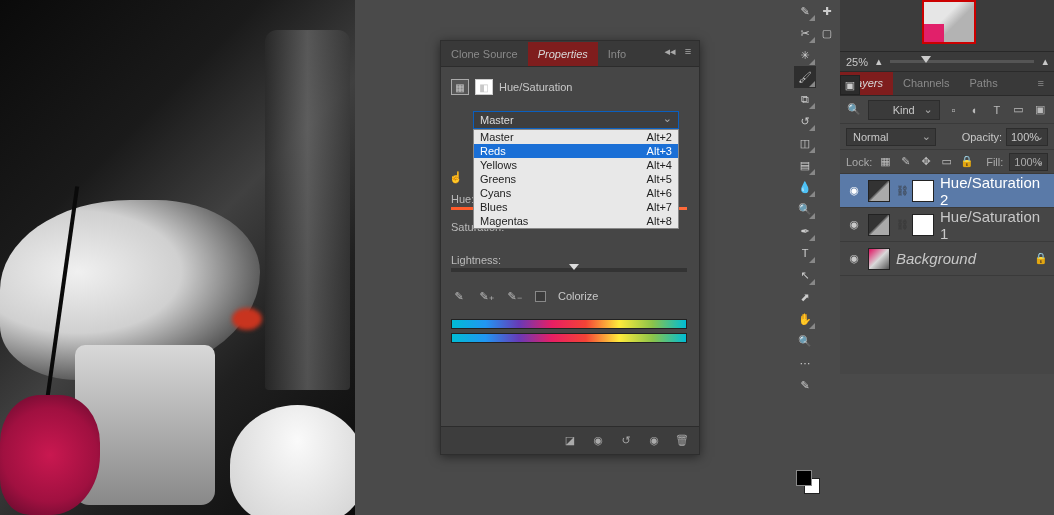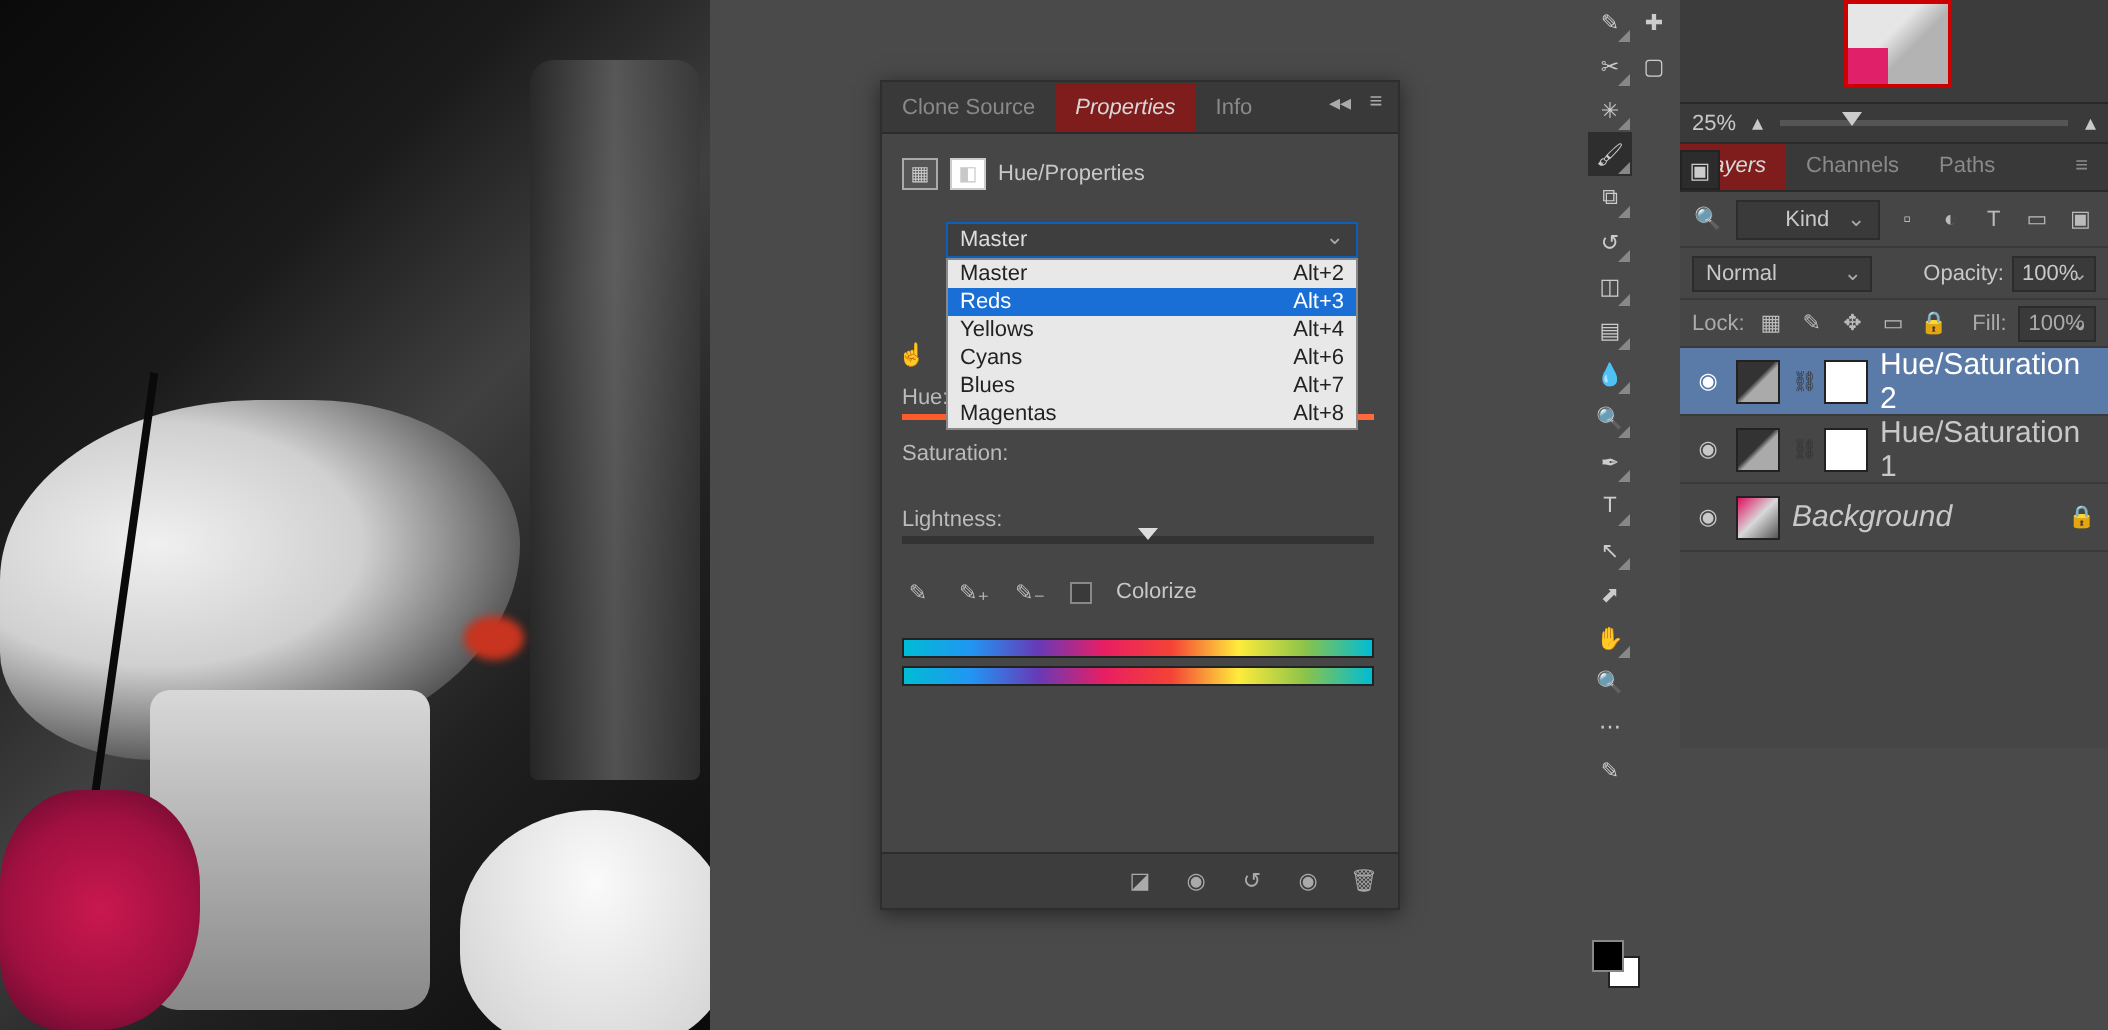--- a/index.html
+++ b/index.html
@@ -109,39 +109,43 @@
     <div class="ptab">Info</div>
     <div class="panel-header-icons">
       <span>◂◂</span>
       <span>≡</span>
     </div>
   </div>
   <div class="panel-body">
     <div class="hsrow">
       <span class="ico-box">▦</span>
       <span class="ico-box" style="background:#fff;border-color:#ccc">◧</span>
-      <span>Hue/Properties</span>
+      <span>Hue/Saturation</span>
     </div>
     <span class="finger-ico">☝</span>
     <div class="drop-container">
       <div class="range-drop">
         <span>Master</span>
       </div>
       <div class="dropdown-menu" id="rangeMenu">
           <div class="dropdown-item">
             <span>Master</span>
             <span>Alt+2</span>
           </div>
           <div class="dropdown-item sel">
             <span>Reds</span>
             <span>Alt+3</span>
           </div>
           <div class="dropdown-item">
             <span>Yellows</span>
             <span>Alt+4</span>
+          </div>
+          <div class="dropdown-item">
+            <span>Greens</span>
+            <span>Alt+5</span>
           </div>
           <div class="dropdown-item">
             <span>Cyans</span>
             <span>Alt+6</span>
           </div>
           <div class="dropdown-item">
             <span>Blues</span>
             <span>Alt+7</span>
           </div>
           <div class="dropdown-item">

